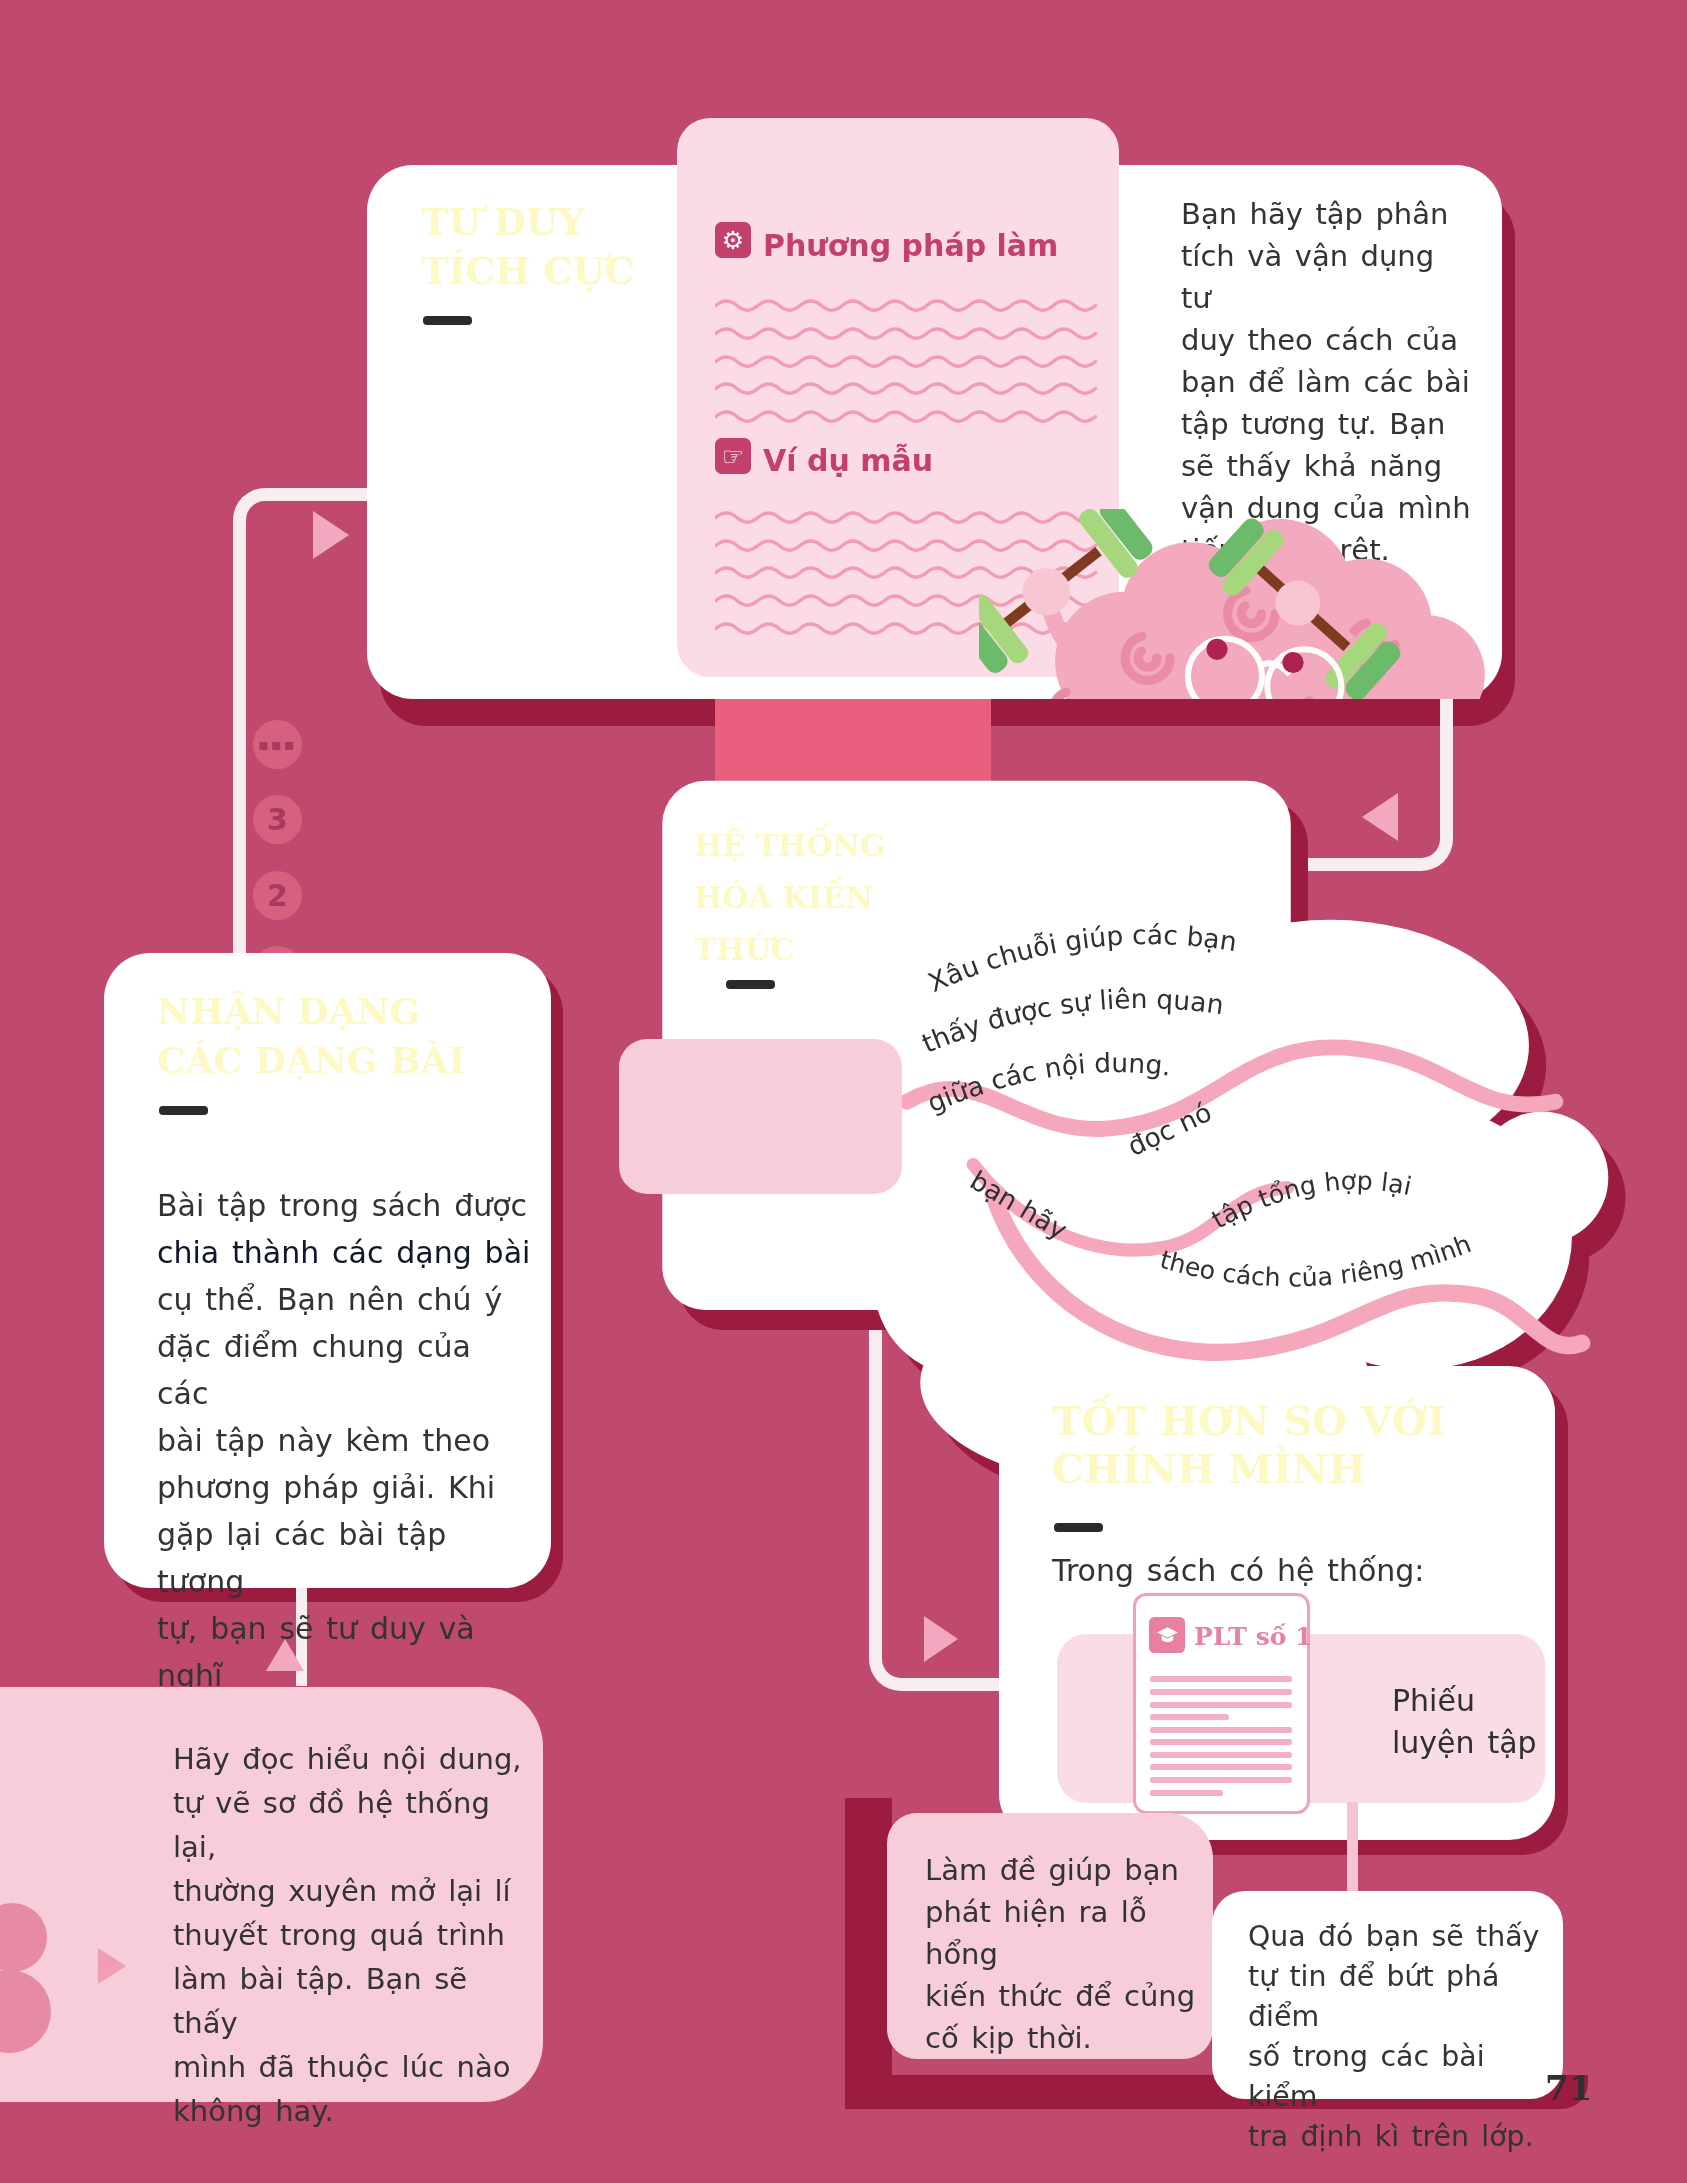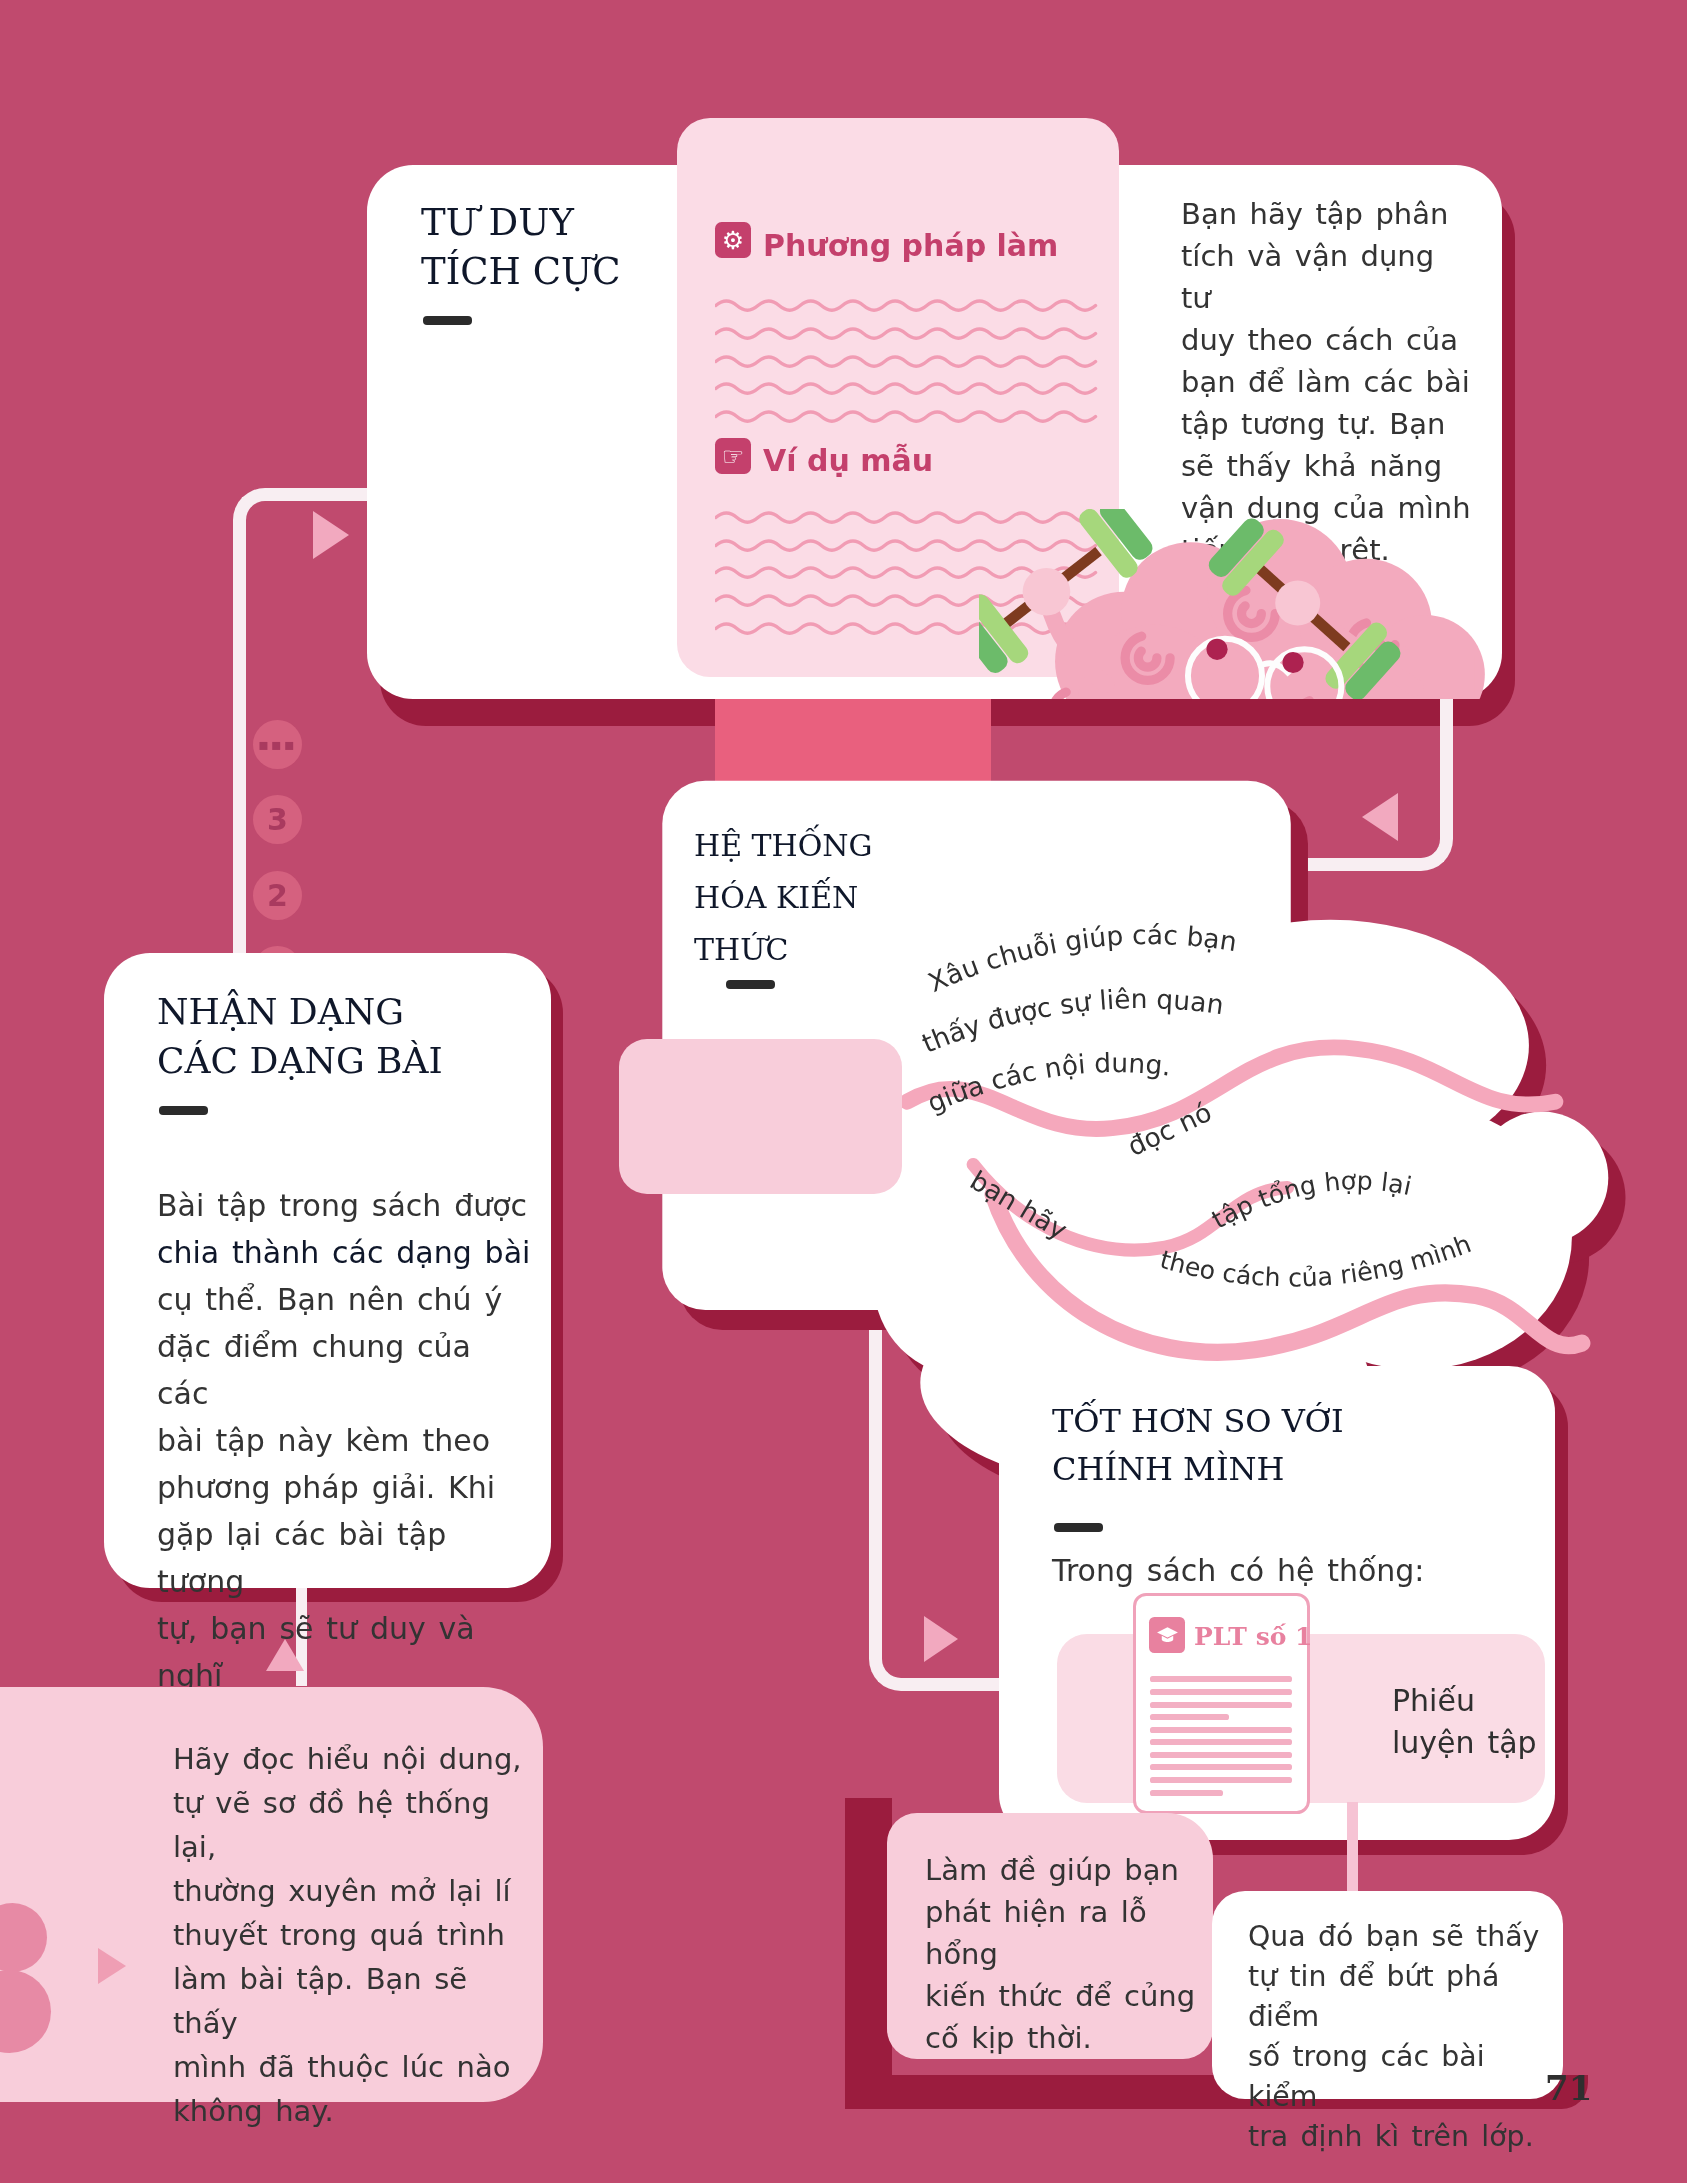--- a/index.html
+++ b/index.html
@@ -1,19 +1,19 @@
 <!DOCTYPE html>
 <html style="font-size:10.6px"><head>
 <meta charset="utf-8">
 <style>
   html,body{margin:0;padding:0;background:#c04a6e;}
   #page{position:relative;width:1687px;height:2183px;background:#c04a6e;overflow:hidden;
         font-family:"DejaVu Sans",sans-serif;}
   .abs{position:absolute;}
-  .slab{font-family:"DejaVu Serif",serif;font-weight:400;color:#0f172a;white-space:pre-line;}
+  .slab{font-family:"DejaVu Serif",serif;font-weight:700;color:#fef9c3;white-space:pre-line;}
   .body-text{font-family:"DejaVu Sans",sans-serif;color:#333;white-space:pre-line;word-spacing:3.3px;}
   .bar{position:absolute;height:8.6px;background:#2b2b2b;border-radius:4px;width:49px;}
   .white-box{position:absolute;background:#ffffff;}
   .backing{position:absolute;background:#9b1c3e;}
   .maroon{position:absolute;background:#9b1c3e;}
   .conn{position:absolute;box-sizing:border-box;border:0 solid #f8eef2;}
   .tri{position:absolute;width:0;height:0;}
   .circle-step{position:absolute;width:49px;height:49px;border-radius:50%;background:#d5617f;
        color:#a93a5f;font-weight:700;display:flex;align-items:center;justify-content:center;
        font-size:30px;font-family:"DejaVu Sans",sans-serif;}
@@ -236,21 +236,21 @@
 thường xuyên mở lại lí
 thuyết trong quá trình
 làm bài tập. Bạn sẽ thấy
 mình đã thuộc lúc nào
 không hay.</div>
   <div class="tri" style="left:98px;top:1948px;border-top:18px solid transparent;border-bottom:18px solid transparent;border-left:28px solid #ef9eb4;"></div>
   <div class="abs" style="left:-22.5px;top:1903px;width:69px;height:69px;border-radius:50%;background:#e78aa5;"></div>
   <div class="abs" style="left:-32px;top:1970px;width:83px;height:83px;border-radius:50%;background:#e78aa5;"></div>
 
   <div class="white-box" style="left:999px;top:1366px;width:556px;height:474px;border-radius:46px;"></div>
-  <div class="slab abs" style="left:1052px;top:1397px;font-size:32px;line-height:48px;">TỐT HƠN SO VỚI
+  <div class="slab abs" style="left:1052px;top:1397px;font-size:40px;line-height:48px;">TỐT HƠN SO VỚI
 CHÍNH MÌNH</div>
   <div class="bar" style="left:1054px;top:1523px;"></div>
   <div class="body-text abs" style="left:1052px;top:1553px;font-size:30px;">Trong sách có hệ thống:</div>
 
   <div class="abs" style="left:1057px;top:1634px;width:488px;height:169px;border-radius:30px;background:#fadce5;"></div>
   <div class="body-text abs" style="left:1392px;top:1680px;font-size:30px;line-height:42px;color:#2f2f2f;">Phiếu
 luyện tập</div>
   <div class="conn" style="left:1347px;top:1802px;width:10.6px;height:93px;background:#f6c3d4;border-width:0;"></div>
   <div class="abs" style="left:1133px;top:1593px;width:177px;height:221px;background:#fff;border:3.3px solid #f0a2ba;border-radius:13.2px;box-sizing:border-box;"></div>
   <div class="abs" style="left:1149px;top:1617px;width:36px;height:36px;background:#e8819f;border-radius:5.3px;display:flex;align-items:center;justify-content:center;">

